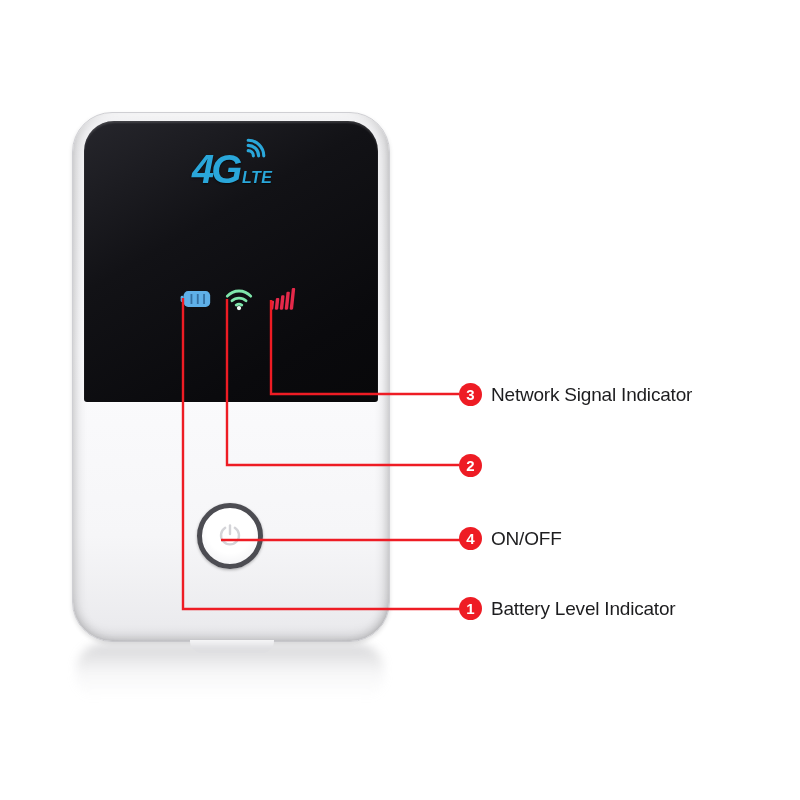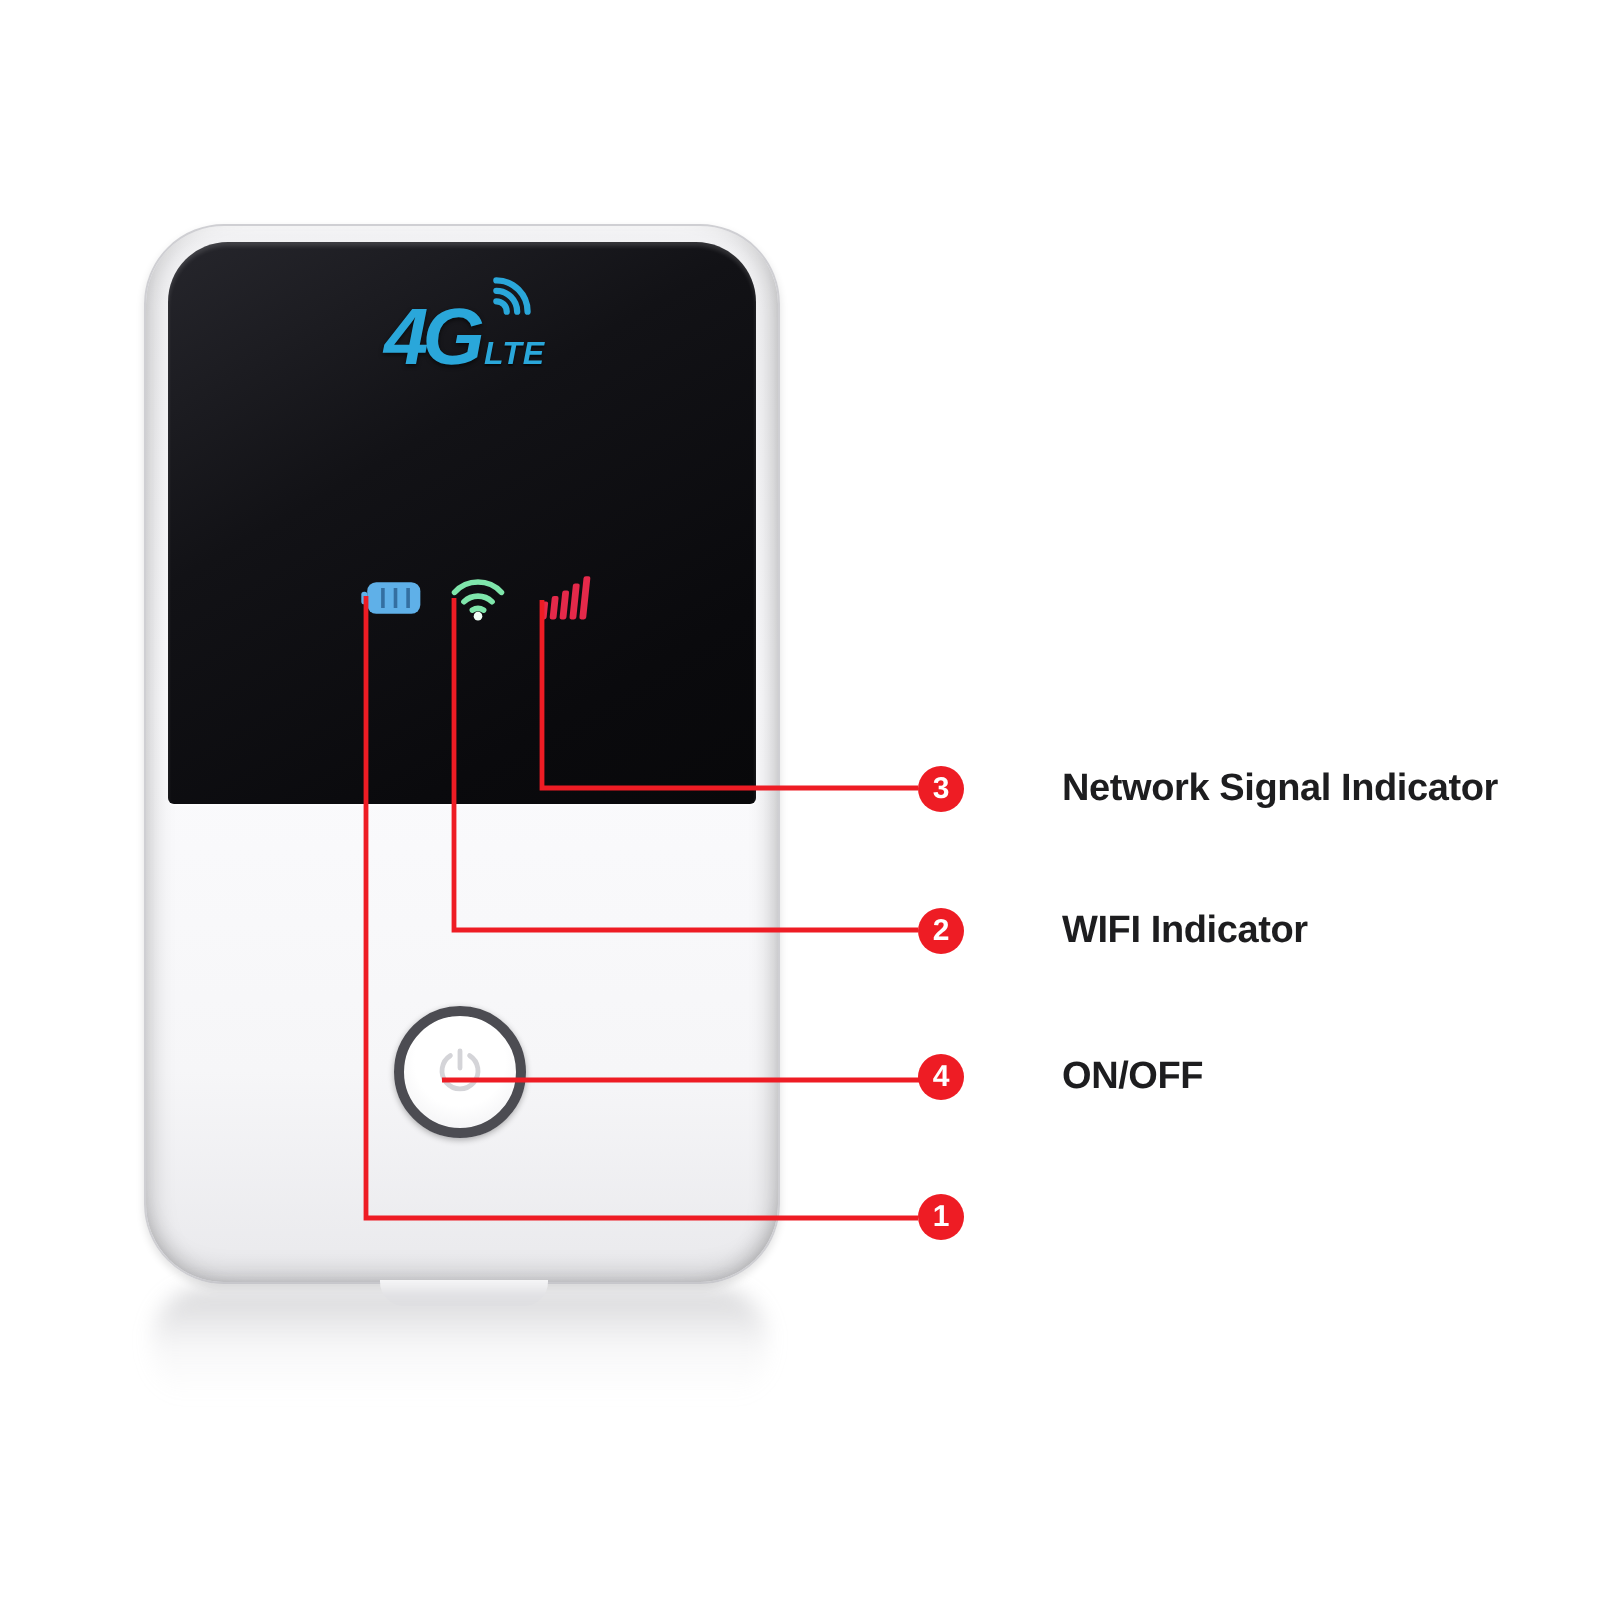--- a/index.html
+++ b/index.html
@@ -90,23 +90,22 @@
   .lines path{stroke:var(--accent-red);stroke-width:2.4;fill:none;}
 
   
   .callout{position:absolute;left:459px;display:flex;align-items:center;gap:9px;}
   .badge{
     width:23px;height:23px;border-radius:50%;background:var(--accent-red);
     color:#fff;font-size:15px;font-weight:bold;line-height:23px;text-align:center;
     flex:0 0 23px;
   }
   .callout-label{
-    font-size:19px;font-weight:bold;color:var(--label-ink);white-space:nowrap;
+    font-size:19px;font-weight:normal;color:var(--label-ink);white-space:nowrap;
     letter-spacing:-0.2px;
-    margin-left:40px;
   }
   .co-3{top:383px;} .co-2{top:454px;} .co-4{top:527px;} .co-1{top:597px;}
 </style>
 </head>
 <body>
 
 <div class="stage">
 
   <div class="device">
 
@@ -163,23 +162,23 @@
     <path d="M221 540 L461 540"></path>
     <path d="M183 298 L183 609 L459 609"></path>
   </svg>
 
   <div class="callout co-3">
     <span class="badge">3</span>
     <span class="callout-label">Network Signal Indicator</span>
   </div>
   <div class="callout co-2">
     <span class="badge">2</span>
-    <span class="callout-label">WIFI Indicator</span>
   </div>
   <div class="callout co-4">
     <span class="badge">4</span>
     <span class="callout-label">ON/OFF</span>
   </div>
   <div class="callout co-1">
     <span class="badge">1</span>
+    <span class="callout-label">Battery Level Indicator</span>
   </div>
 
 </div>
 
 </body></html>

